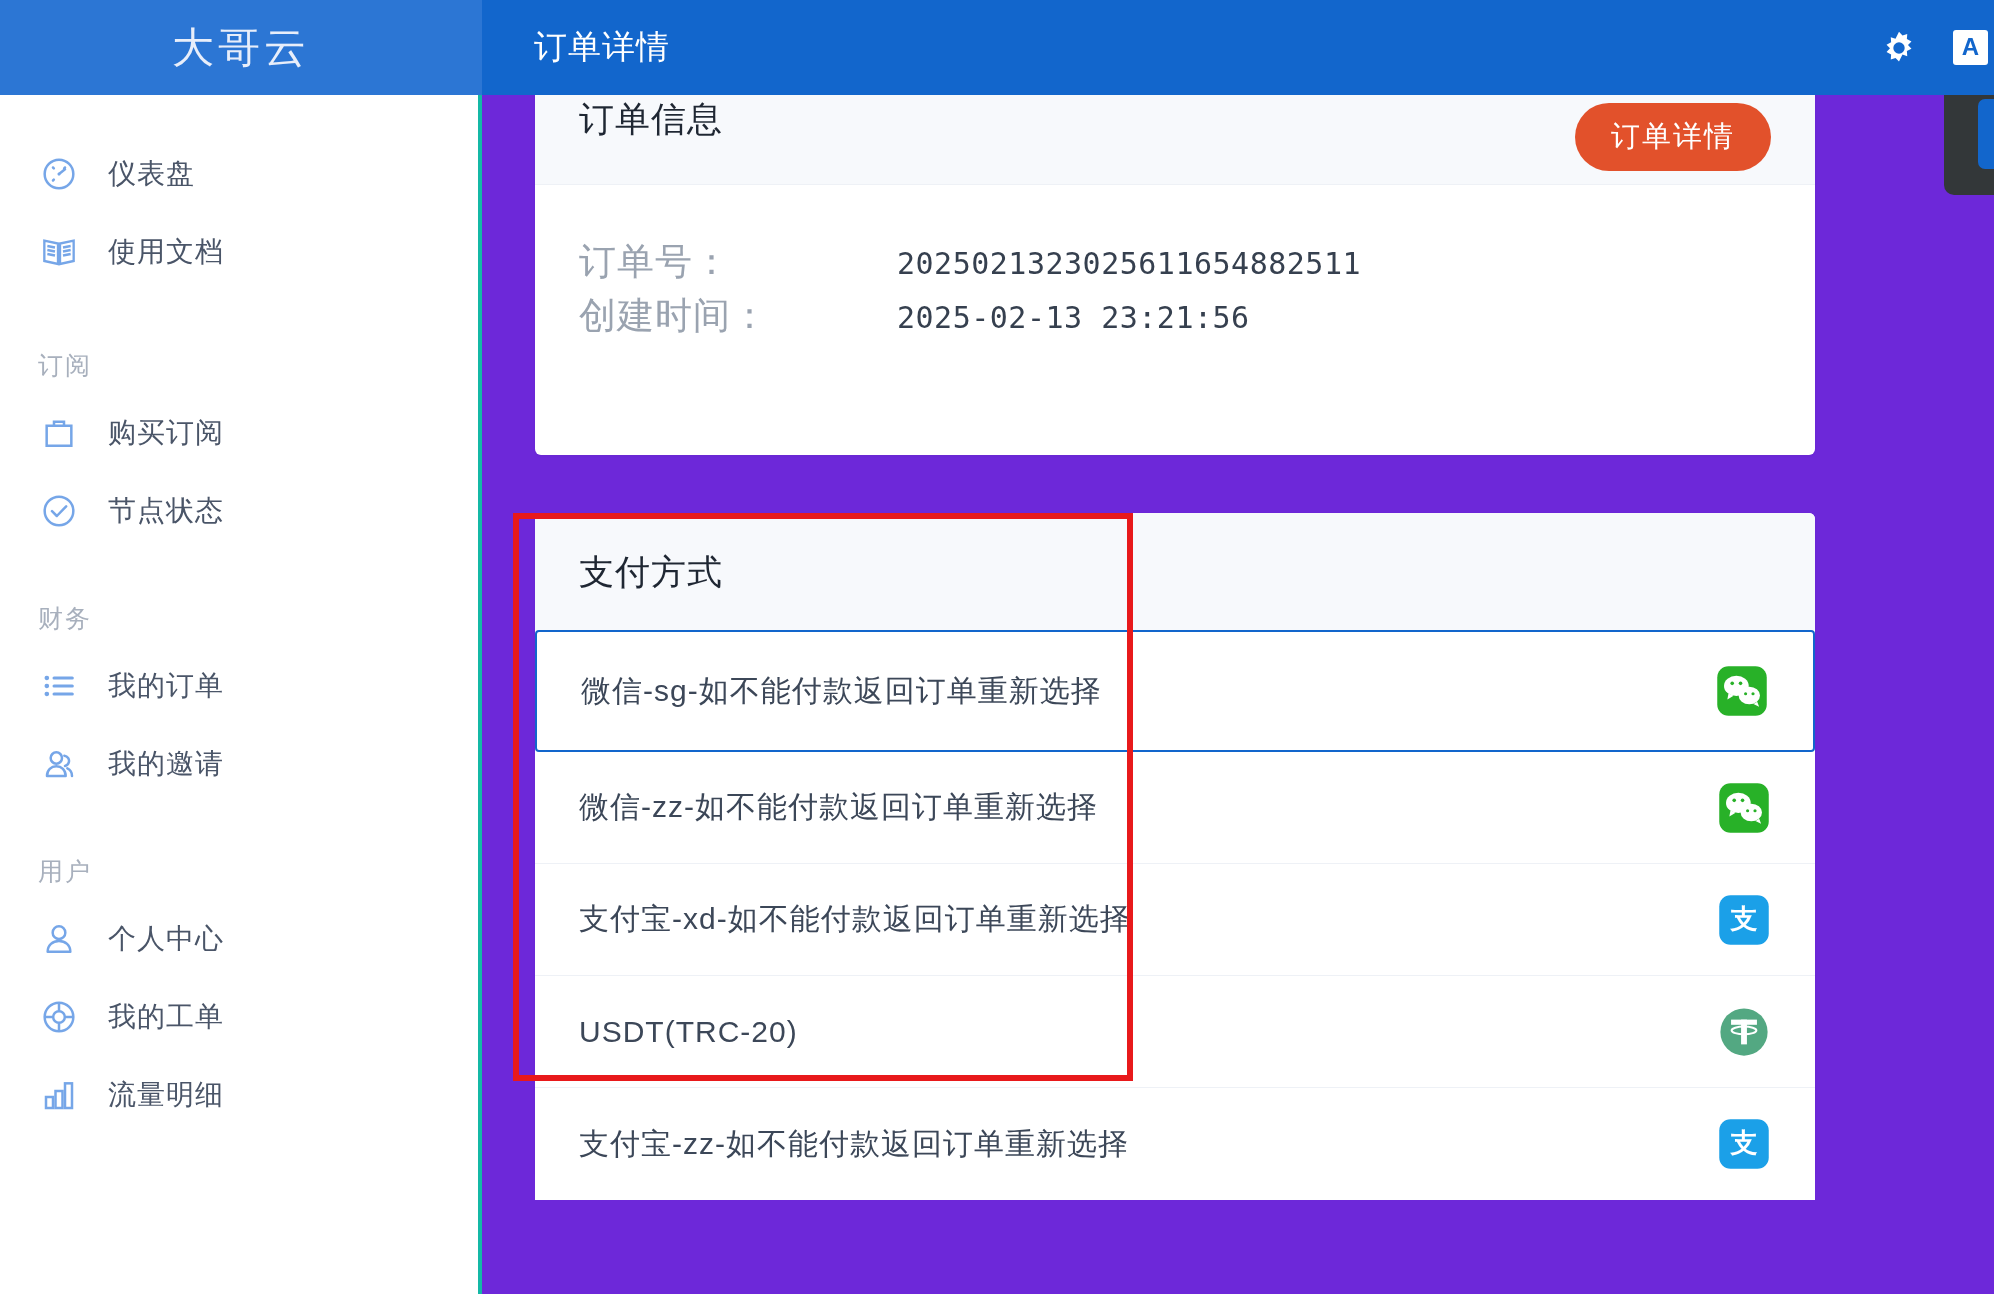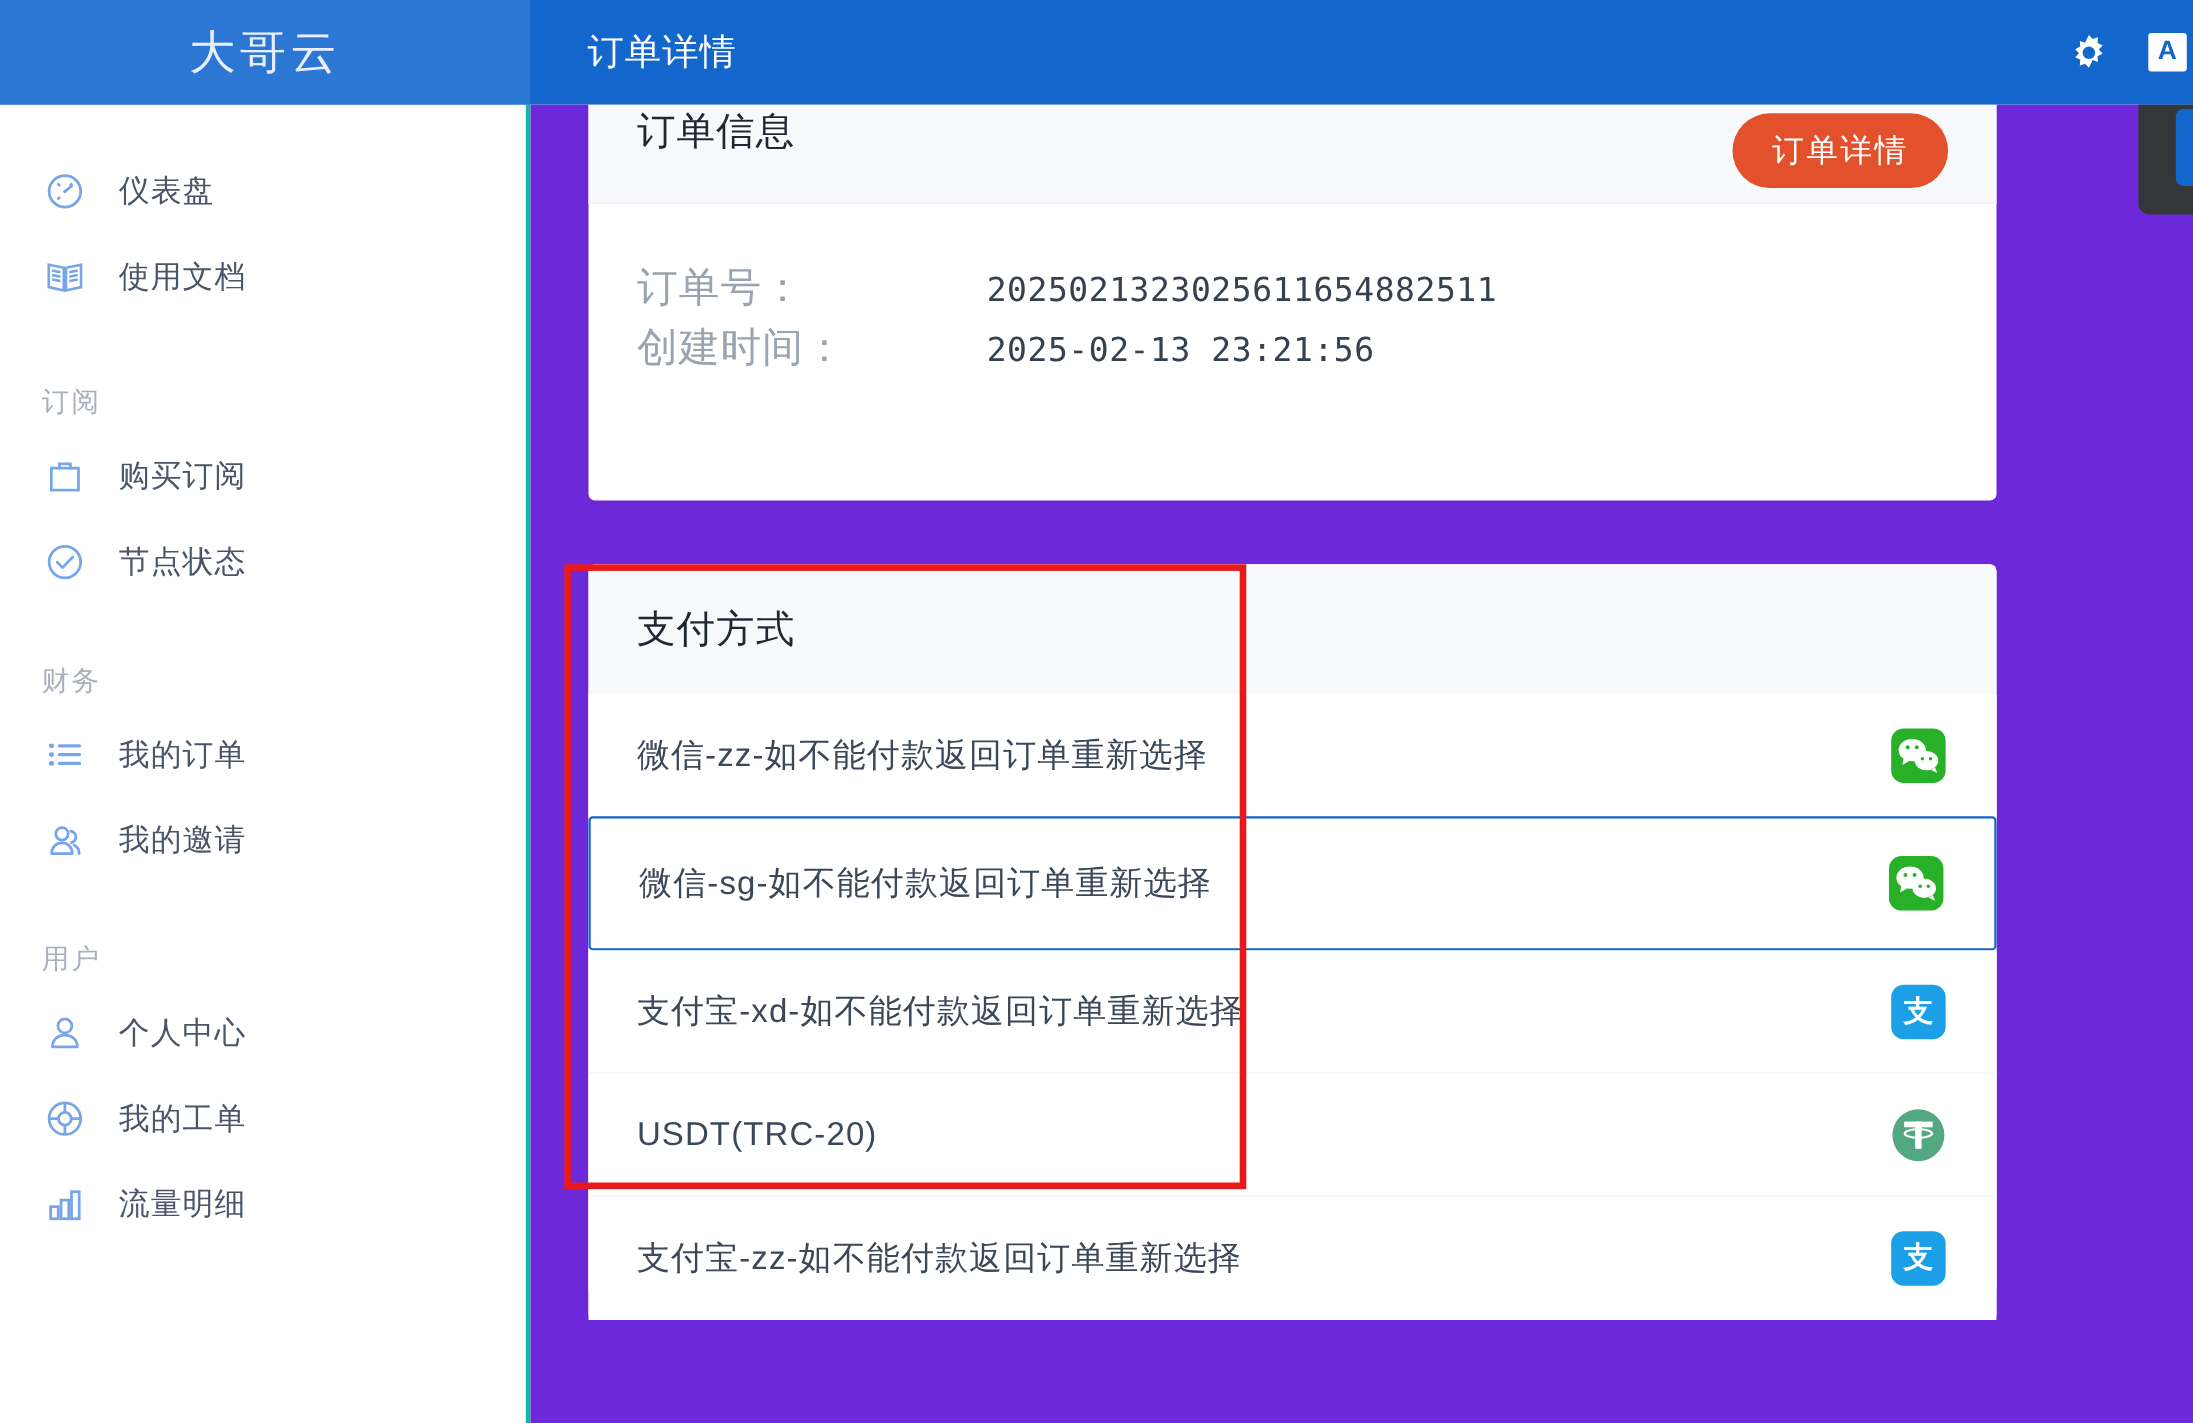--- a/index.html
+++ b/index.html
@@ -348,55 +348,55 @@
           <div class="kv-val">2025-02-13 23:21:56</div>
         </div>
       </div>
     </div>
 
     <div class="card card-pay">
       <div class="pay-head">
         <div class="pay-head-title">支付方式</div>
       </div>
       <div class="pay-list">
+
+        <div class="pay-row selected">
+          <span class="pay-name">微信-sg-如不能付款返回订单重新选择</span>
+          <span class="pay-ico">
+            <svg width="54" height="54" viewBox="0 0 48 48">
+              <rect x="2" y="2" width="44" height="44" rx="10" fill="#28b128"></rect>
+              <ellipse cx="19" cy="19.5" rx="11" ry="9" fill="#ffffff"></ellipse>
+              <path d="M12 26 L11 31.5 L16.5 28.2 Z" fill="#ffffff"></path>
+              <circle cx="15.3" cy="17.2" r="1.6" fill="#28b128"></circle>
+              <circle cx="22.7" cy="17.2" r="1.6" fill="#28b128"></circle>
+              <ellipse cx="30.5" cy="28" rx="9.5" ry="7.8" fill="#ffffff"></ellipse>
+              <path d="M37.5 33.5 L39.2 38 L34.2 35.6 Z" fill="#ffffff"></path>
+              <circle cx="27.2" cy="26.4" r="1.4" fill="#28b128"></circle>
+              <circle cx="33.8" cy="26.4" r="1.4" fill="#28b128"></circle>
+            </svg>
+          </span>
+        </div>
 
         <div class="pay-row">
           <span class="pay-name">微信-zz-如不能付款返回订单重新选择</span>
           <span class="pay-ico">
             <svg width="54" height="54" viewBox="0 0 48 48">
               <rect x="2" y="2" width="44" height="44" rx="10" fill="#28b128"></rect>
               <ellipse cx="19" cy="19.5" rx="11" ry="9" fill="#ffffff"></ellipse>
               <path d="M12 26 L11 31.5 L16.5 28.2 Z" fill="#ffffff"></path>
               <circle cx="15.3" cy="17.2" r="1.6" fill="#28b128"></circle>
               <circle cx="22.7" cy="17.2" r="1.6" fill="#28b128"></circle>
               <ellipse cx="30.5" cy="28" rx="9.5" ry="7.8" fill="#ffffff"></ellipse>
               <path d="M37.5 33.5 L39.2 38 L34.2 35.6 Z" fill="#ffffff"></path>
               <circle cx="27.2" cy="26.4" r="1.4" fill="#28b128"></circle>
               <circle cx="33.8" cy="26.4" r="1.4" fill="#28b128"></circle>
             </svg>
           </span>
         </div>
 
-        <div class="pay-row selected">
-          <span class="pay-name">微信-sg-如不能付款返回订单重新选择</span>
-          <span class="pay-ico">
-            <svg width="54" height="54" viewBox="0 0 48 48">
-              <rect x="2" y="2" width="44" height="44" rx="10" fill="#28b128"></rect>
-              <ellipse cx="19" cy="19.5" rx="11" ry="9" fill="#ffffff"></ellipse>
-              <path d="M12 26 L11 31.5 L16.5 28.2 Z" fill="#ffffff"></path>
-              <circle cx="15.3" cy="17.2" r="1.6" fill="#28b128"></circle>
-              <circle cx="22.7" cy="17.2" r="1.6" fill="#28b128"></circle>
-              <ellipse cx="30.5" cy="28" rx="9.5" ry="7.8" fill="#ffffff"></ellipse>
-              <path d="M37.5 33.5 L39.2 38 L34.2 35.6 Z" fill="#ffffff"></path>
-              <circle cx="27.2" cy="26.4" r="1.4" fill="#28b128"></circle>
-              <circle cx="33.8" cy="26.4" r="1.4" fill="#28b128"></circle>
-            </svg>
-          </span>
-        </div>
-
         <div class="pay-row">
           <span class="pay-name">支付宝-xd-如不能付款返回订单重新选择</span>
           <span class="pay-ico">
             <svg width="54" height="54" viewBox="0 0 48 48">
               <rect x="2" y="2" width="44" height="44" rx="10" fill="#1ba0e8"></rect>
               <text x="24" y="31" font-family="'Liberation Sans', sans-serif" font-size="24" font-weight="700" fill="#ffffff" text-anchor="middle">支</text>
             </svg>
           </span>
         </div>
 

